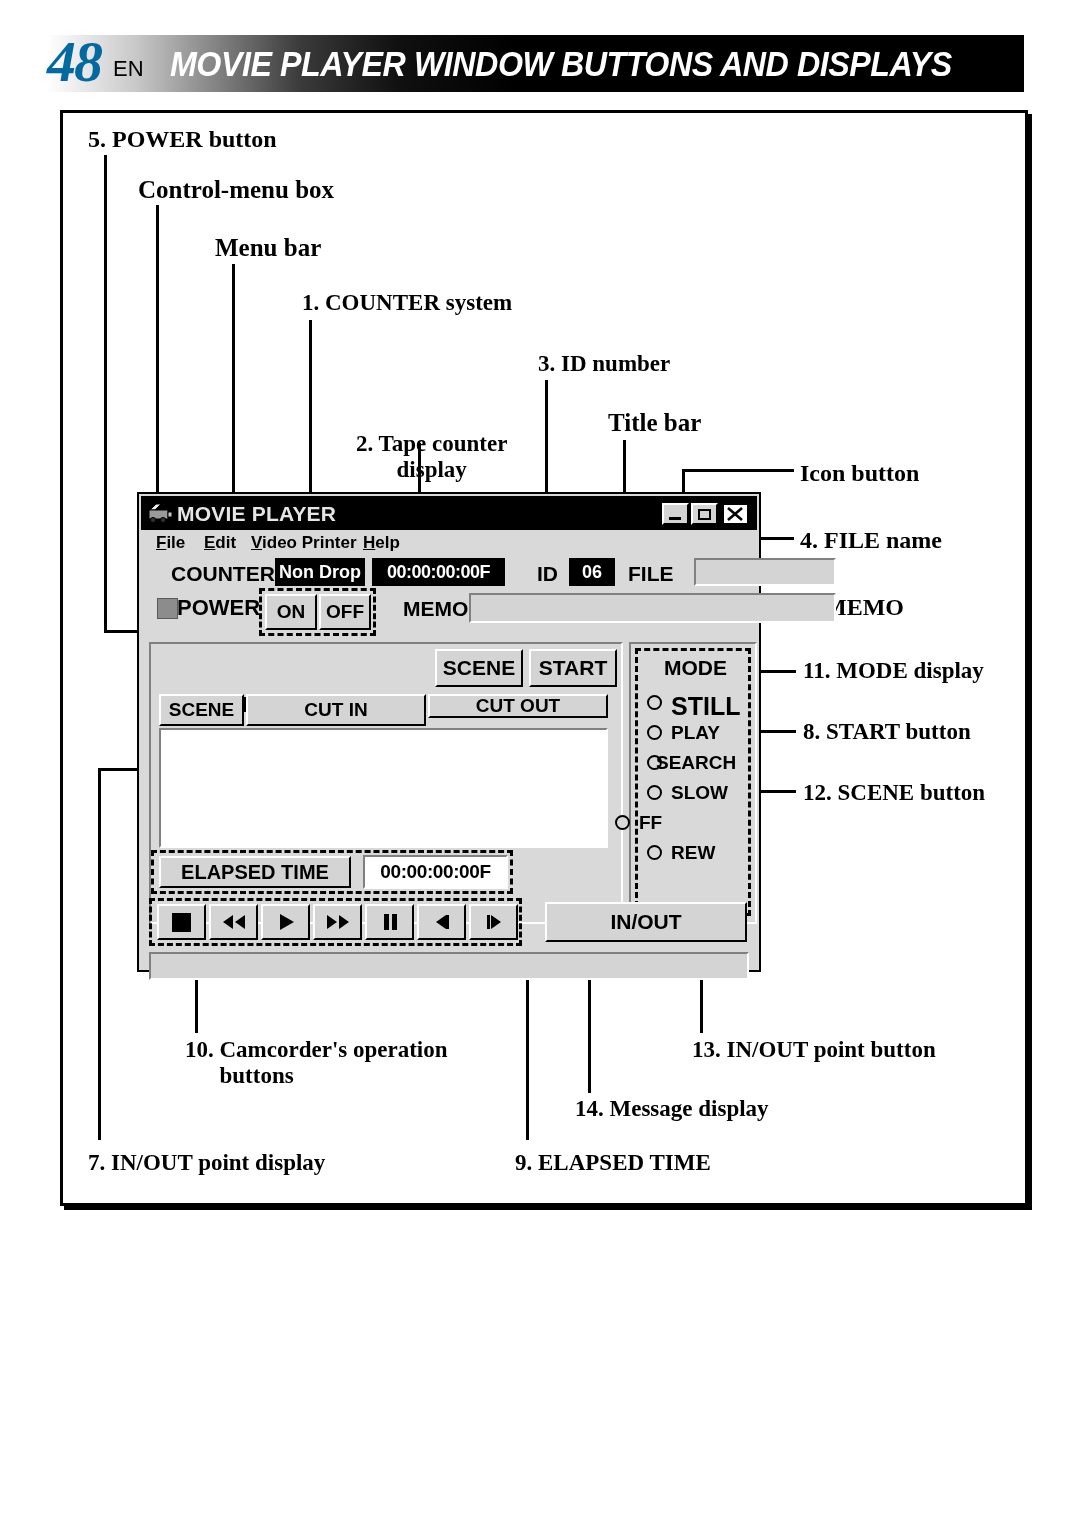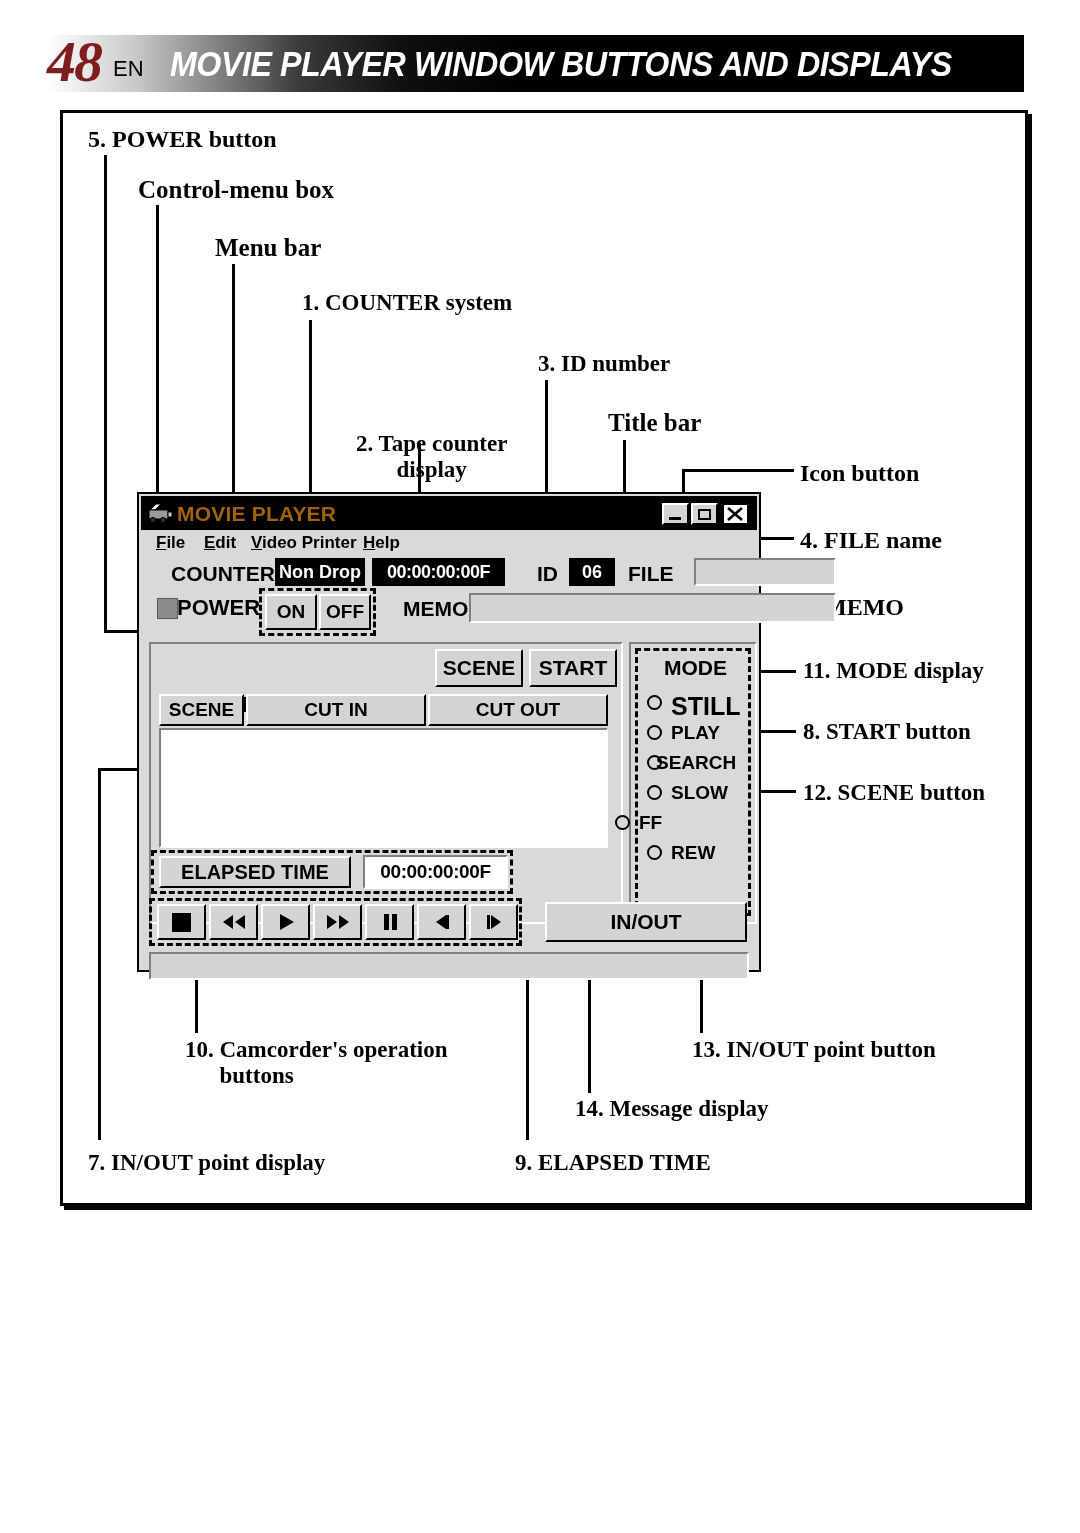--- a/index.html
+++ b/index.html
@@ -4,21 +4,21 @@
 <style>
   html,body{margin:0;padding:0;background:#ffffff;}
   body{width:1080px;height:1533px;position:relative;
        font-family:"Liberation Serif", serif;-webkit-font-smoothing:antialiased;}
 
   
   #header-band{position:absolute;left:47px;top:35px;width:977px;height:57px;
     background:linear-gradient(90deg,#ffffff 0%,#c9c9c9 9%,#8e8e8e 16%,#3a3a3a 26%,#101010 36%,#000 48%,#000 100%);}
   #page-number{position:absolute;left:47px;top:31px;width:110px;height:62px;
     font-family:"Liberation Serif",serif;font-style:italic;font-weight:700;font-size:58px;
-    color:#7f1d1d;letter-spacing:-2px;line-height:62px;}
+    color:#0369a1;letter-spacing:-2px;line-height:62px;}
   #page-lang{position:absolute;left:113px;top:56px;font-family:"Liberation Sans",sans-serif;
     font-size:22px;color:#000;letter-spacing:0px;}
   #header-title{position:absolute;left:170px;top:38px;height:52px;line-height:52px;
     font-family:"Liberation Sans",sans-serif;font-style:italic;font-weight:bold;
     font-size:35px;color:#ffffff;letter-spacing:-0.5px;
     transform:scaleX(0.92);transform-origin:left center;white-space:nowrap;}
 
   
   #page-frame{position:absolute;left:60px;top:110px;width:962px;height:1090px;
     border:3px solid #000;background:#fff;box-shadow:4px 4px 0 #000;}
@@ -32,21 +32,21 @@
   .hline{position:absolute;background:#000;height:3px;}
 
   
   #mp-window{position:absolute;left:137px;top:492px;width:624px;height:480px;
      background:#d9d9d9;border:2px solid #000;box-sizing:border-box;
      font-family:"Liberation Sans",sans-serif;}
 
   #titlebar{position:absolute;left:2px;top:2px;right:2px;height:34px;background:#000;}
   #title-icon{position:absolute;left:6px;top:5px;width:26px;height:24px;}
   #title-text{position:absolute;left:36px;top:4px;height:28px;line-height:28px;
-     color:#a16207;font-size:21px;font-weight:bold;letter-spacing:0.2px;}
+     color:#e5e5e5;font-size:21px;font-weight:bold;letter-spacing:0.2px;}
   .tb-btn{position:absolute;top:7px;width:27px;height:22px;background:#d4d4d4;
      border-top:2px solid #fff;border-left:2px solid #fff;
      border-right:2px solid #000;border-bottom:2px solid #000;box-sizing:border-box;}
   #btn-min{right:68px;}
   #btn-max{right:39px;}
   #btn-close{right:8px;background:#fff;border:2px solid #000;}
 
   #menubar{position:absolute;left:2px;top:36px;right:2px;height:26px;background:#d9d9d9;}
   .menu-item{position:absolute;top:2px;font-size:17px;font-weight:bold;color:#000;
      height:22px;line-height:22px;}
@@ -263,21 +263,21 @@
   <div class="btn3d" style="left:390px;top:155px;width:88px;height:38px;font-size:21px;">
     <span>START</span>
   </div>
 
   <div class="btn3d" style="left:20px;top:200px;width:85px;height:32px;font-size:19px;">
     <span>SCENE</span>
   </div>
   <div class="btn3d" style="left:107px;top:200px;width:180px;height:32px;font-size:19px;">
     <span>CUT IN</span>
   </div>
-  <div class="btn3d" style="left:289px;top:200px;width:180px;height:32px;font-size:19px;">
+  <div class="btn3d" style="left:289px;top:200px;width:180px;height:24px;font-size:19px;">
     <span>CUT OUT</span>
   </div>
 
   <div class="sunken sunken-white" style="left:20px;top:234px;width:449px;height:120px;background:#fff;"></div>
 
   <div class="dash" style="left:12px;top:356px;width:362px;height:44px;"></div>
 
   <div class="btn3d" style="left:20px;top:362px;width:192px;height:32px;font-size:20px;">
     <span>ELAPSED TIME</span>
   </div>

